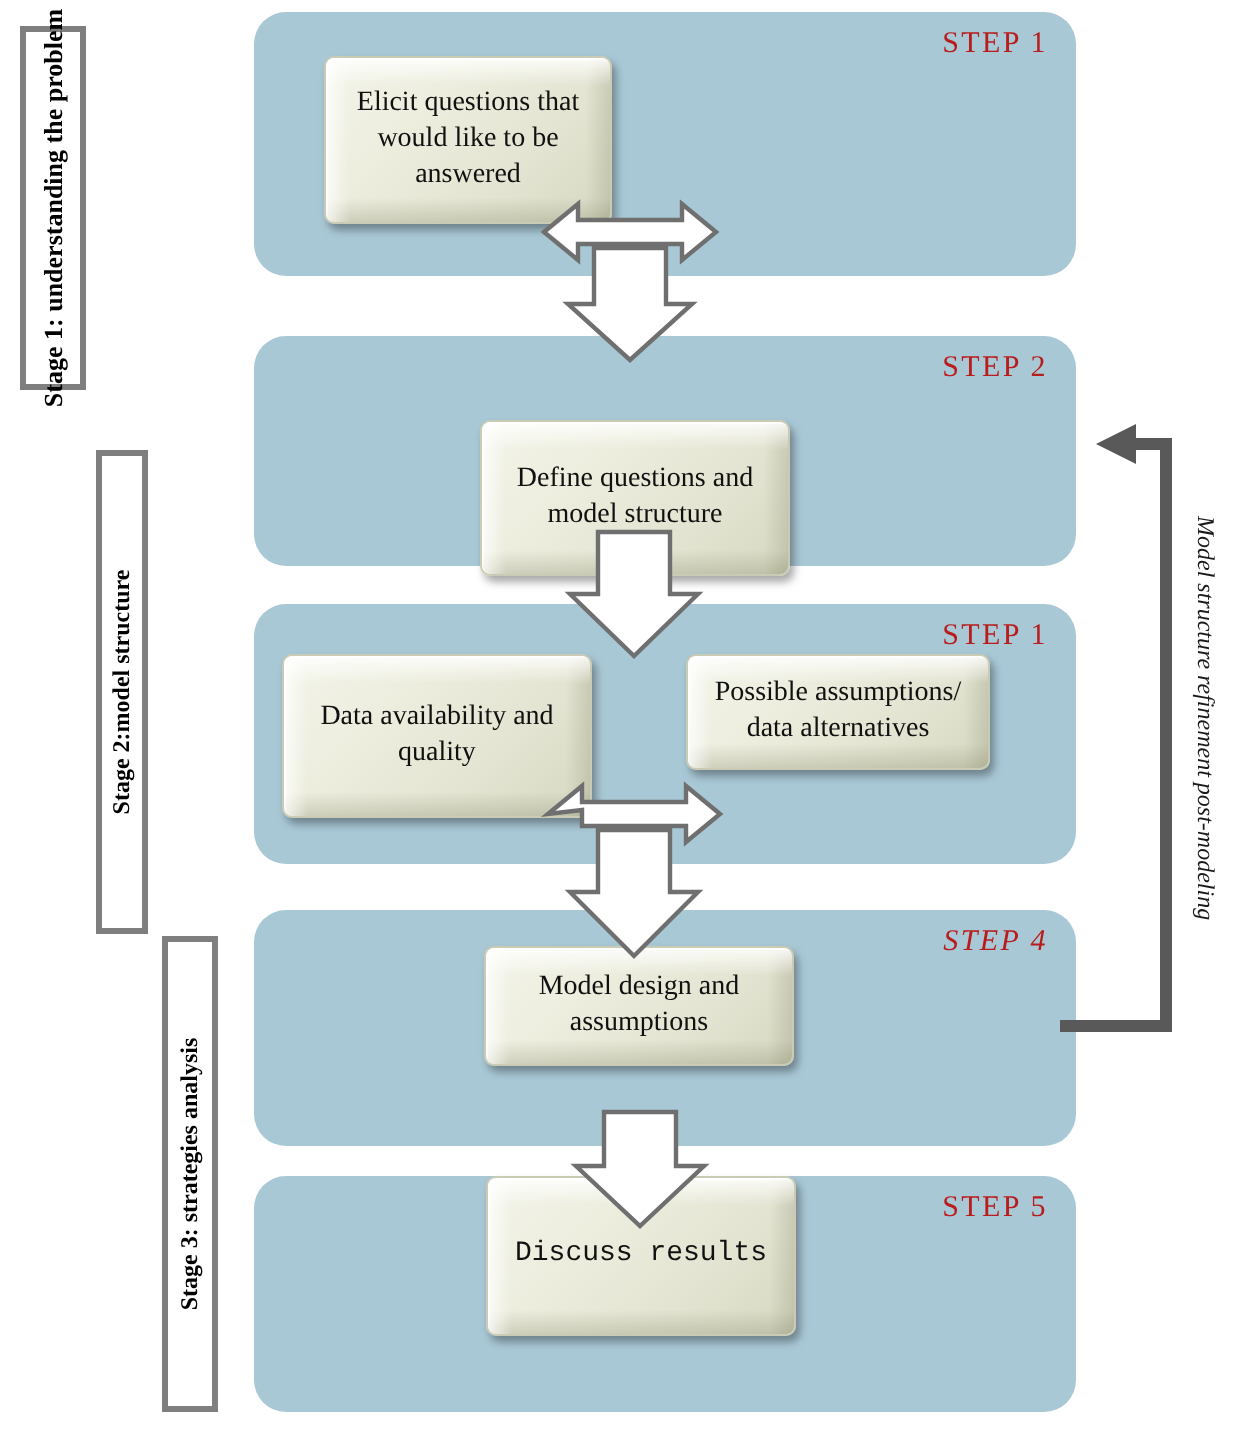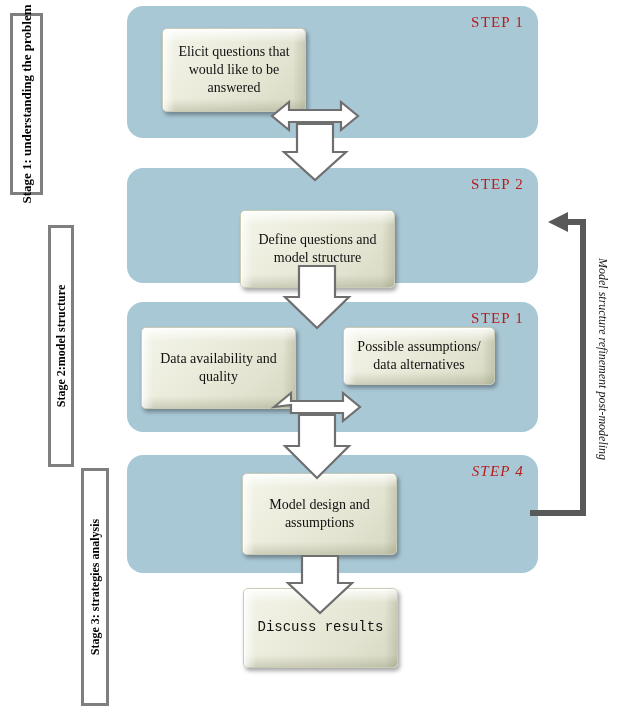--- a/index.html
+++ b/index.html
@@ -104,24 +104,27 @@
     <span>Data availability and quality</span>
   </div>
   <div class="nodebox" style="left:343px;top:327px;width:152px;height:58px;font-size:14px;">
     <span>Possible assumptions/  data alternatives</span>
   </div>
   <div class="cmp-text" style="left:285px;top:399px;width:64px;">compare</div>
 
   <div class="panel" style="left:127px;top:455px;width:411px;height:118px;font-style:italic;">
     <div class="panel-label">STEP 4</div>
   </div>
-  <div class="nodebox" style="left:242px;top:473px;width:155px;height:82px;font-size:14px;">
+  <div class="nodebox" style="left:242px;top:473px;width:155px;height:60px;font-size:14px;">
     <span>Model design  and assumptions</span>
   </div>
 
+  <div class="panel" style="left:127px;top:588px;width:411px;height:118px;">
+    <div class="panel-label">STEP 5</div>
+  </div>
   <div class="nodebox" style="left:243px;top:588px;width:155px;height:80px;font-size:14px;font-family:Liberation Mono, monospace;">
     <span>Discuss  results</span>
   </div>
 
   <svg id="arrows" viewBox="0 0 620 716">
     <defs>
       <style>
         .wh-arrow{fill:#ffffff;stroke:#6f6f6f;stroke-width:2.2;stroke-linejoin:miter;}
       </style>
     </defs>

